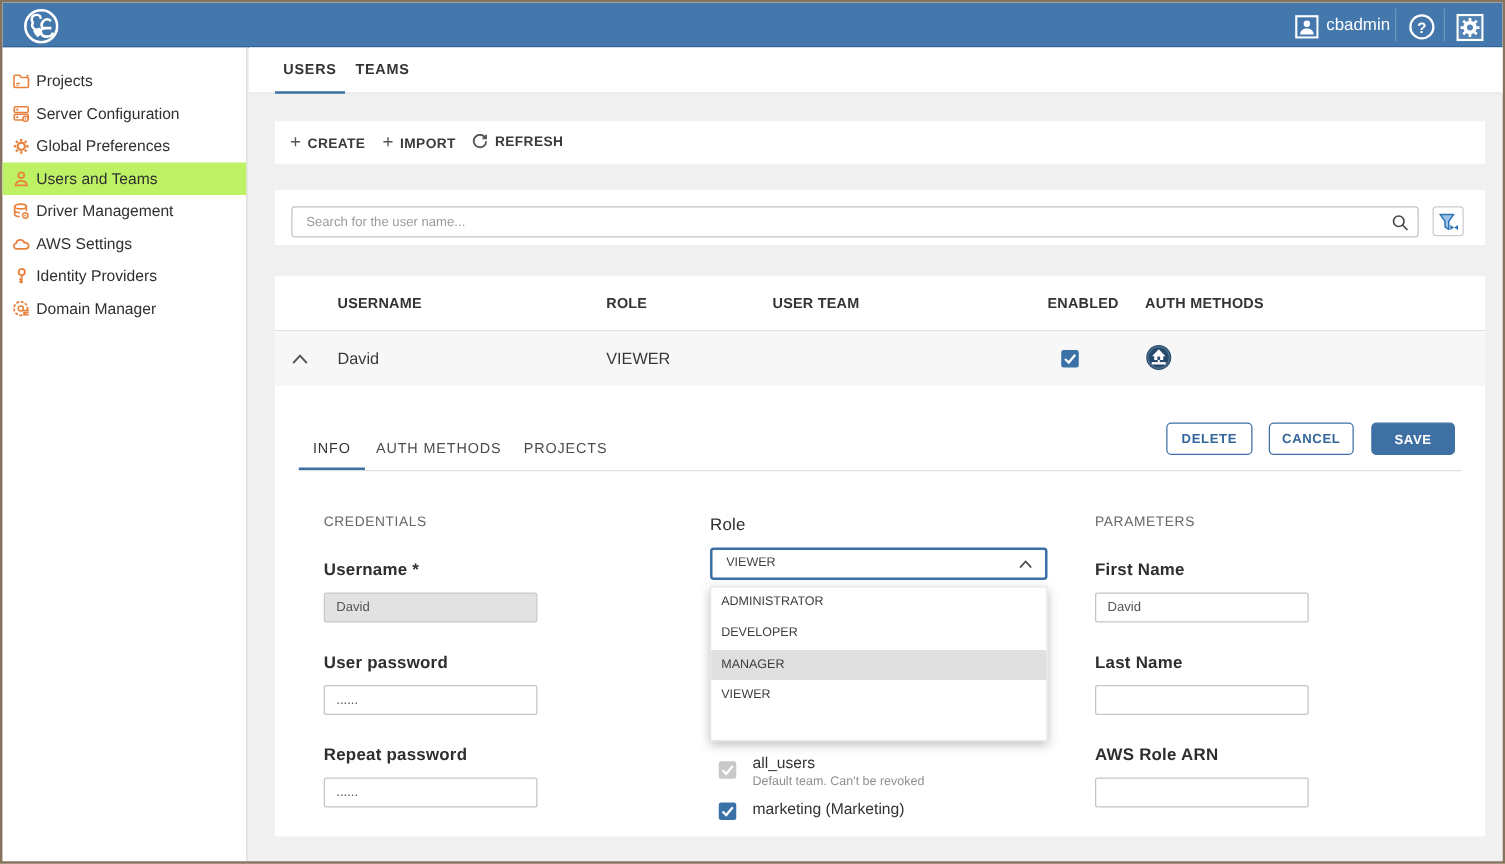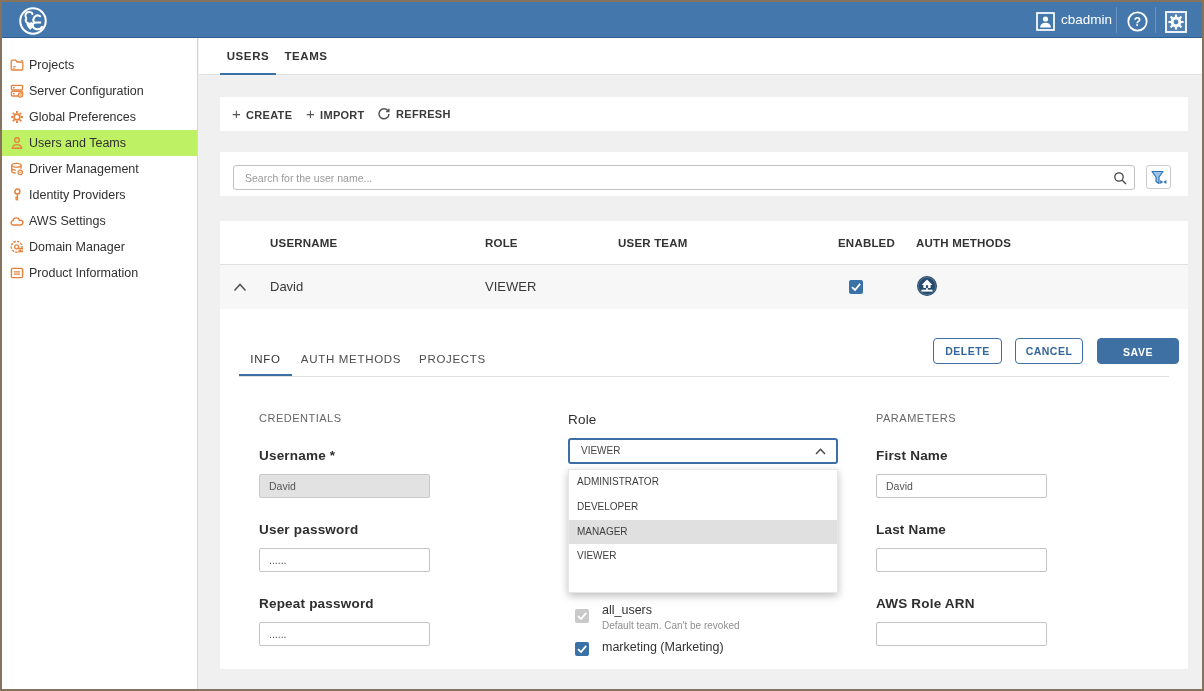--- a/index.html
+++ b/index.html
@@ -151,35 +151,31 @@
           <circle cx="7" cy="4.1" r="2.3" fill="none" stroke="#e8813c" stroke-width="1.4"></circle>
           <path d="M2.4 12.3 Q2.9 8.6 7 8.6 Q11.1 8.6 11.6 12.3 Z" fill="none" stroke="#e8813c" stroke-width="1.4"></path>
         </svg>Users and Teams</div>
     <div class="sitem"><svg width="14" height="14" viewBox="0 0 14 14">
           <ellipse cx="6.4" cy="3.2" rx="4.7" ry="1.9" fill="none" stroke="#e8813c" stroke-width="1.3"></ellipse>
           <path d="M1.7 3.2 V9.3 Q1.7 11 5.9 11.2 M11.1 3.2 V6.8 M1.7 6.3 Q1.7 7.9 5.9 8.1" fill="none" stroke="#e8813c" stroke-width="1.3"></path>
           <circle cx="10.2" cy="10.4" r="2.2" fill="#fff" stroke="#e8813c" stroke-width="1.2"></circle>
           <circle cx="10.2" cy="10.4" r="0.7" fill="#e8813c"></circle>
         </svg>Driver Management</div>
     <div class="sitem"><svg width="14" height="14" viewBox="0 0 14 14">
+          <path d="M3.6 11 Q1.1 11 1.1 8.8 Q1.1 6.9 3 6.6 Q3.3 3.9 6.4 3.9 Q8.9 3.9 9.4 6.2 Q12.9 6 12.9 8.6 Q12.9 11 10.4 11 Z" fill="none" stroke="#e8813c" stroke-width="1.4"></path>
+        </svg>AWS Settings</div>
+    <div class="sitem"><svg width="14" height="14" viewBox="0 0 14 14">
           <circle cx="7.4" cy="3.6" r="2.5" fill="none" stroke="#e8813c" stroke-width="1.5"></circle>
           <path d="M7.4 6.1 V12.6 M7.4 9.6 H5.2 M7.4 11.6 H5.5" stroke="#e8813c" stroke-width="1.5"></path>
         </svg>Identity Providers</div>
-    <div class="sitem"><svg width="14" height="14" viewBox="0 0 14 14">
-          <path d="M3.6 11 Q1.1 11 1.1 8.8 Q1.1 6.9 3 6.6 Q3.3 3.9 6.4 3.9 Q8.9 3.9 9.4 6.2 Q12.9 6 12.9 8.6 Q12.9 11 10.4 11 Z" fill="none" stroke="#e8813c" stroke-width="1.4"></path>
-        </svg>AWS Settings</div>
     <div class="sitem"><svg width="14" height="14" viewBox="0 0 14 14">
           <circle cx="6.6" cy="6.8" r="5.4" fill="none" stroke="#e8813c" stroke-width="1.4" stroke-dasharray="2.4 1.2"></circle>
           <circle cx="6.6" cy="6.8" r="2" fill="none" stroke="#e8813c" stroke-width="1.2"></circle>
           <path d="M8.3 8.3 H13 M8.3 10 H13 M8.3 11.7 H13" stroke="#e8813c" stroke-width="1.2"></path>
         </svg>Domain Manager</div>
-    <div class="sitem"><svg width="14" height="14" viewBox="0 0 14 14">
-          <rect x="1.4" y="2.4" width="11.2" height="9.2" rx="1.4" fill="none" stroke="#e8813c" stroke-width="1.4"></rect>
-          <path d="M4 5.8 H10 M4 8.2 H10" stroke="#e8813c" stroke-width="1.3"></path>
-        </svg>Product Information</div>
   </div>
 
   <div id="main">
     <div id="tabbar">
       <div class="toptab active" style="left:21px;width:56px;">USERS</div>
       <div class="toptab" style="left:77px;width:60px;">TEAMS</div>
     </div>
 
     <div class="card" id="toolbar">
       <div class="tbtn" style="left:12px"><span class="pl">+</span>CREATE</div>
@@ -231,21 +227,21 @@
           <path d="M5.6 9.9 L11 4.4 L16.4 9.9 Z" fill="#fff"></path>
           <path d="M7.4 9.2 H14.6 V12.9 H12.1 V10.2 H9.9 V12.9 H7.4 Z" fill="#fff"></path>
           <rect x="10.2" y="12.9" width="1.6" height="2" fill="#fff"></rect>
           <rect x="5.4" y="14.7" width="11.2" height="1.9" fill="#fff"></rect>
         </svg>
       </div>
 
       <div id="detail">
         <div class="btn" style="left:713px;width:69px;">DELETE</div>
         <div class="btn" style="left:795px;width:68px;">CANCEL</div>
-        <div class="btn primary" style="left:877px;width:82px;">SAVE</div>
+        <div class="btn primary" style="left:877px;width:67px;">SAVE</div>
 
         <div id="dtabs">
           <div class="dtab active" style="left:0;width:53px">INFO</div>
           <div class="dtab" style="left:57px;width:110px">AUTH METHODS</div>
           <div class="dtab" style="left:176px;width:75px">PROJECTS</div>
         </div>
 
         <div class="seclabel" style="left:39px;top:103px">CREDENTIALS</div>
         <div class="flabel" style="left:39px;top:139px">Username *</div>
         <div class="finput disabled" style="left:39px;top:165px">David</div>

